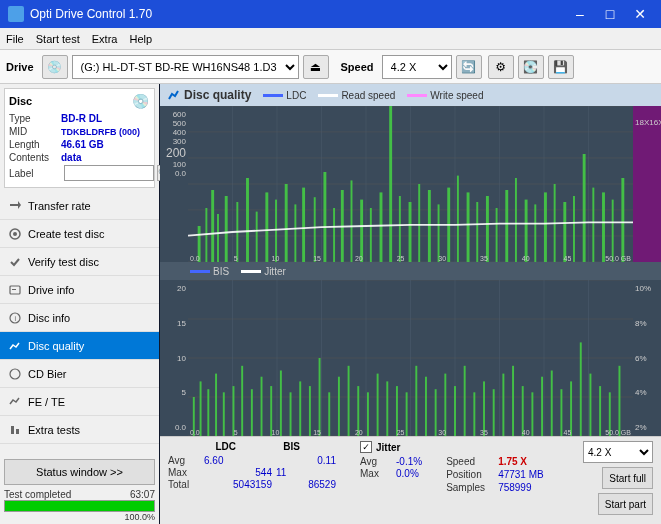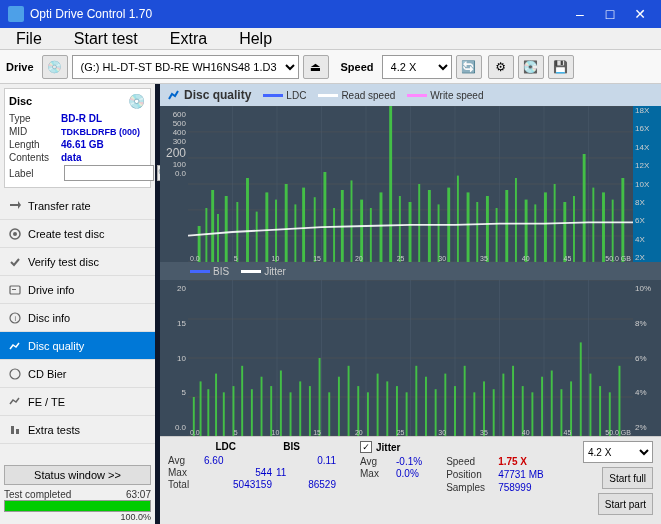--- a/index.html
+++ b/index.html
@@ -54,23 +54,23 @@
 
     
     .menubar {
       background: #f0f0f0;
       height: 22px;
       display: flex;
       align-items: center;
       border-bottom: 1px solid #ccc;
     }
     .menu-item {
-      padding: 2px 16px;
+      padding: 2px 6px;
       cursor: pointer;
-      font-size: 16px;
+      font-size: 11px;
       height: 100%;
       display: flex;
       align-items: center;
     }
 
     
     .toolbar {
       background: #f8f8f8;
       height: 34px;
       display: flex;
@@ -113,21 +113,21 @@
     
     .main {
       display: flex;
       height: calc(524px - 28px - 22px - 34px);
     }
 
     
     .sidebar {
       width: 160px;
       background: #f0f0f0;
-      border-right: 5px solid #0f172a;
+      border-right: 1px solid #0f172a;
       display: flex;
       flex-direction: column;
     }
 
     
     .disc-panel {
       background: white;
       border: 1px solid #ccc;
       margin: 4px;
       padding: 4px;
@@ -203,21 +203,21 @@
       width: 14px;
       height: 14px;
       flex-shrink: 0;
       display: flex;
       align-items: center;
       justify-content: center;
     }
 
     
     .status-btn {
-      height: 20px;
+      height: 26px;
       background: #e0e0e0;
       border: 1px solid #aaa;
       margin: 4px;
       cursor: pointer;
       font-size: 11px;
       display: flex;
       align-items: center;
       justify-content: center;
     }
     .progress-area {
@@ -597,21 +597,21 @@
             <span style="font-size:7px;color:#ccc;">20</span>
             <span style="font-size:7px;color:#ccc;">25</span>
             <span style="font-size:7px;color:#ccc;">30</span>
             <span style="font-size:7px;color:#ccc;">35</span>
             <span style="font-size:7px;color:#ccc;">40</span>
             <span style="font-size:7px;color:#ccc;">45</span>
             <span style="font-size:7px;color:#ccc;">50.0 GB</span>
           </div>
         </div>
 
-        <div style="width:28px;display:flex;flex-direction:column;justify-content:space-between;padding:0 2px;flex-shrink:0;background:#0369a1;">
+        <div style="width:28px;display:flex;flex-direction:row;justify-content:space-between;padding:12px 2px;flex-shrink:0;background:#701a75;">
           <span style="font-size:8px;color:#ccc;">18X</span>
           <span style="font-size:8px;color:#ccc;">16X</span>
           <span style="font-size:8px;color:#ccc;">14X</span>
           <span style="font-size:8px;color:#ccc;">12X</span>
           <span style="font-size:8px;color:#ccc;">10X</span>
           <span style="font-size:8px;color:#ccc;">8X</span>
           <span style="font-size:8px;color:#ccc;">6X</span>
           <span style="font-size:8px;color:#ccc;">4X</span>
           <span style="font-size:8px;color:#ccc;">2X</span>
         </div>

